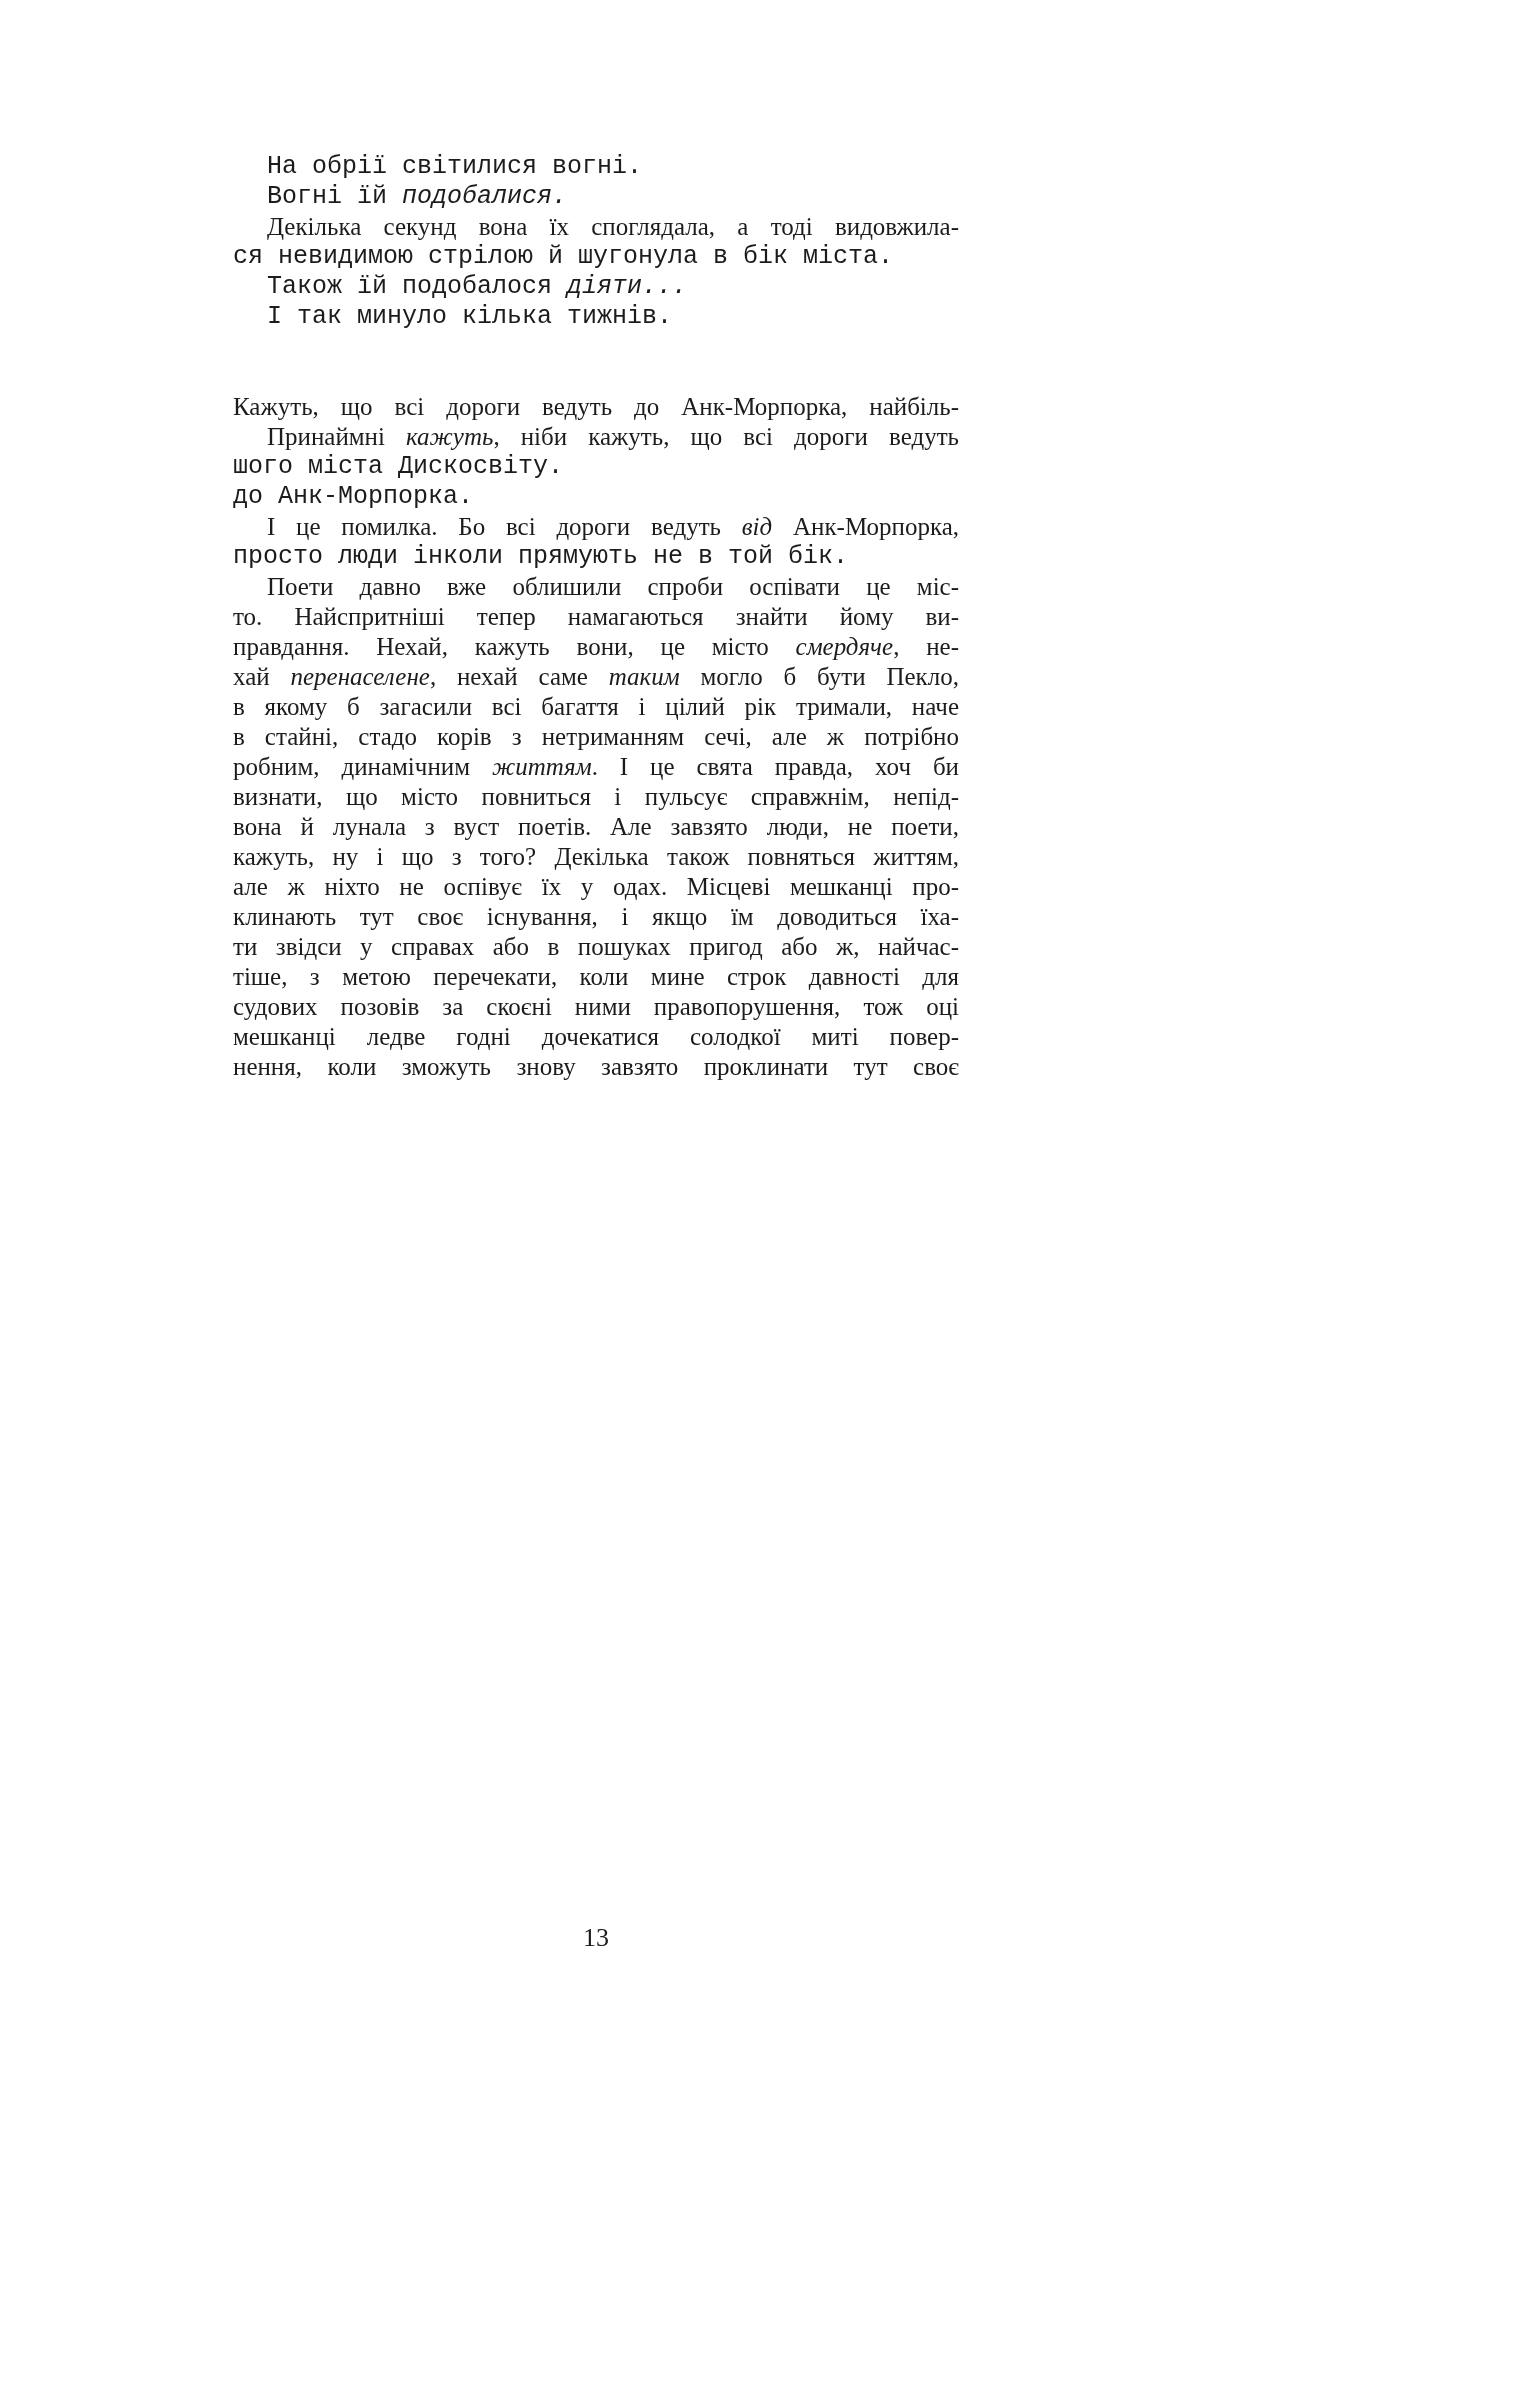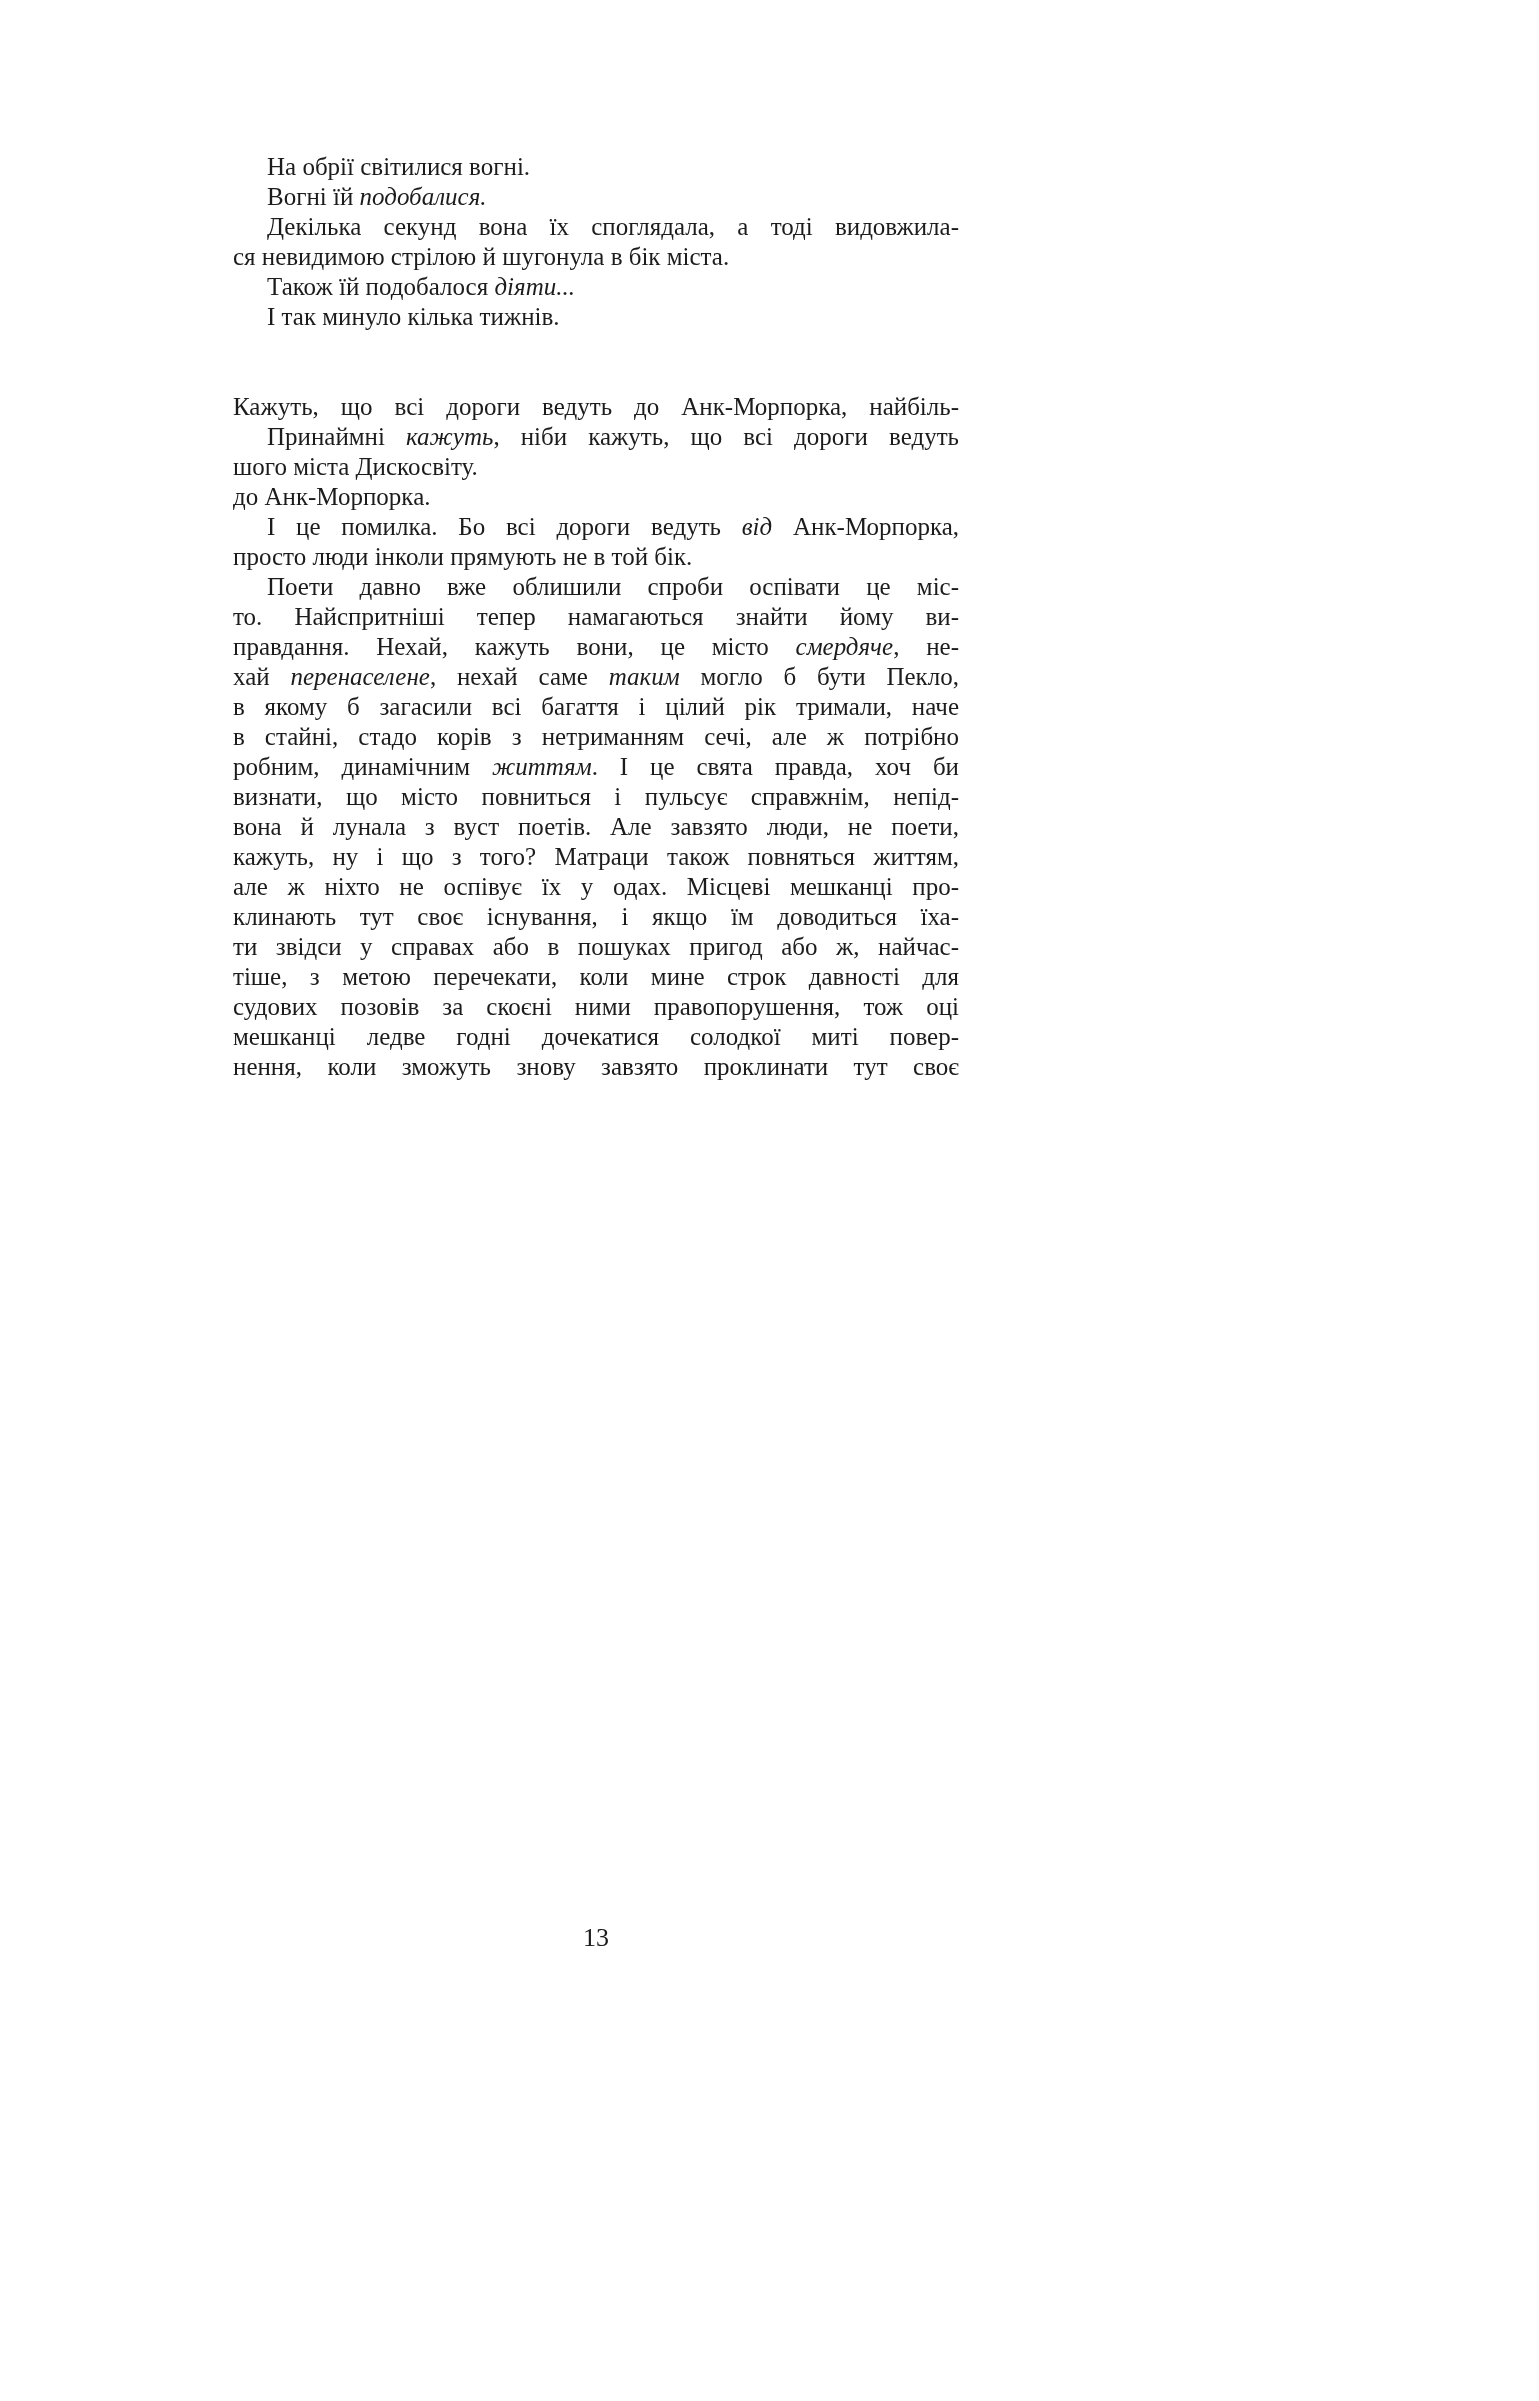--- a/index.html
+++ b/index.html
@@ -23,20 +23,21 @@
   .line {
     font-size: 25px;
     line-height: 30px;
     text-align: justify;
     text-align-last: justify;
     white-space: normal;
   }
   .line.final {
     text-align: right;
     text-align-last: left;
+    font-family: Liberation Mono, monospace;
   }
   .line.indent { text-indent: 34px; }
   .it { font-style: italic; }
   .page-number {
     position: absolute;
     top: 1923px;
     left: 233px;
     width: 726px;
     text-align: center;
     font-size: 26px;
@@ -66,21 +67,21 @@
       <div class="line final"><span>просто люди інколи прямують не в той бік.</span></div>
       <div class="line indent"><span>Поети давно вже облишили спроби оспівати це міс-</span></div>
       <div class="line"><span>то. Найспритніші тепер намагаються знайти йому ви-</span></div>
       <div class="line"><span>правдання. Нехай, кажуть вони, це місто </span><span class="it">смердяче</span><span>, не-</span></div>
       <div class="line"><span>хай </span><span class="it">перенаселене</span><span>, нехай саме </span><span class="it">таким</span><span> могло б бути Пекло,</span></div>
       <div class="line"><span>в якому б загасили всі багаття і цілий рік тримали, наче</span></div>
       <div class="line"><span>в стайні, стадо корів з нетриманням сечі, але ж потрібно</span></div>
       <div class="line"><span>робним, динамічним </span><span class="it">життям</span><span>. І це свята правда, хоч би</span></div>
       <div class="line"><span>визнати, що місто повниться і пульсує справжнім, непід-</span></div>
       <div class="line"><span>вона й лунала з вуст поетів. Але завзято люди, не поети,</span></div>
-      <div class="line"><span>кажуть, ну і що з того? Матраци також повняться життям,</span></div>
+      <div class="line"><span>кажуть, ну і що з того? Декілька також повняться життям,</span></div>
       <div class="line"><span>але ж ніхто не оспівує їх у одах. Місцеві мешканці про-</span></div>
       <div class="line"><span>клинають тут своє існування, і якщо їм доводиться їха-</span></div>
       <div class="line"><span>ти звідси у справах або в пошуках пригод або ж, найчас-</span></div>
       <div class="line"><span>тіше, з метою перечекати, коли мине строк давності для</span></div>
       <div class="line"><span>судових позовів за скоєні ними правопорушення, тож оці</span></div>
       <div class="line"><span>мешканці ледве годні дочекатися солодкої миті повер-</span></div>
       <div class="line"><span>нення, коли зможуть знову завзято проклинати тут своє</span></div>
     </div>
 
   <div class="page-number">13</div>

